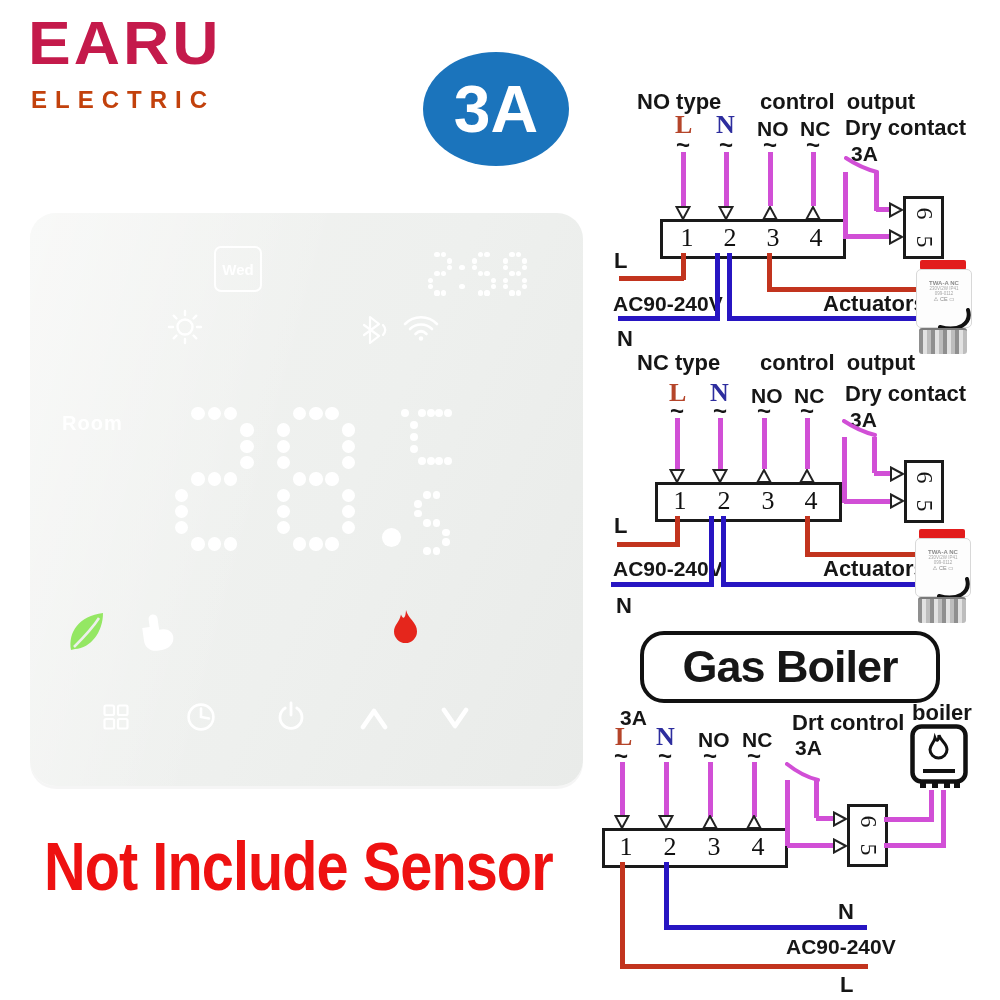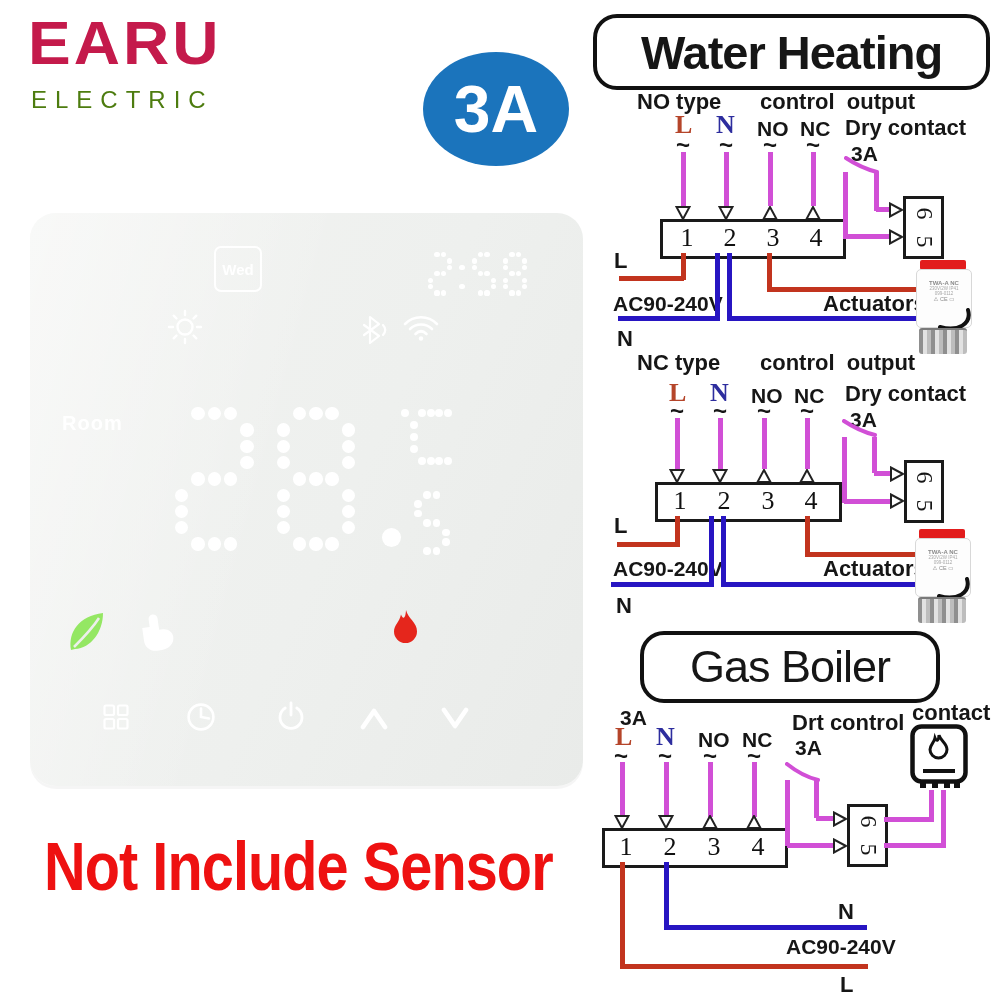--- a/index.html
+++ b/index.html
@@ -1,40 +1,40 @@
 <!DOCTYPE html>
 <html><head>
 <meta charset="utf-8">
 <style>
   html,body{margin:0;padding:0;background:#fff}
   .page{position:relative;width:1000px;height:1000px;background:#fff;overflow:hidden;
         font-family:"Liberation Sans",sans-serif;color:#161616}
   .abs{position:absolute}
   
   .brand-name{left:28px;top:8px;font-size:64px;font-weight:800;color:#c41a4b;letter-spacing:3px;transform:scaleY(.95);transform-origin:left top}
-  .brand-sub{left:31px;top:86px;font-size:24px;font-weight:400;color:#4d7c0f;letter-spacing:8px}
+  .brand-sub{left:31px;top:86px;font-size:24px;font-weight:700;color:#c2410c;letter-spacing:8px}
   .badge{left:423px;top:52px;width:146px;height:114px;border-radius:50%;background:#1b74bc;
          display:flex;align-items:center;justify-content:center}
   .badge span{color:#fff;font-size:66px;font-weight:800}
   
   .panel{left:30px;top:213px;width:553px;height:573px;border-radius:26px;
          background:linear-gradient(115deg,#f2f3f1 0%,#eef0ee 55%,#e9ebe9 100%);
          box-shadow:0 3px 0 rgba(0,0,0,.04)}
   .panel .sheen{position:absolute;left:0;top:0;width:100%;height:100%;border-radius:26px;
          background:linear-gradient(105deg,rgba(255,255,255,.5) 0%,rgba(255,255,255,0) 45%);pointer-events:none}
   .wed-box{left:184px;top:33px;width:44px;height:42px;border:2px solid #fff;border-radius:7px;
            display:flex;align-items:center;justify-content:center;color:#fff;font-size:15px;font-weight:700}
   .room{left:32px;top:199px;color:#fff;font-size:20px;font-weight:600;letter-spacing:1px}
   .bigdot{left:352px;top:315px;width:19px;height:19px;border-radius:50%;background:#fff}
   
   .titlebox{border:4px solid #111;border-radius:24px;background:#fff;display:flex;align-items:center;justify-content:center}
   .wh-title{left:593px;top:14px;width:389px;height:68px}
   .wh-title span{font-size:47px;font-weight:700;letter-spacing:-1px}
   .gb-title{left:640px;top:631px;width:292px;height:64px}
-  .gb-title span{font-size:45px;font-weight:400;letter-spacing:-1px}
+  .gb-title span{font-size:45px;font-weight:700;letter-spacing:-1px}
   
   .lbl{position:absolute;font-weight:700;font-size:22px;color:#161616;white-space:pre}
   .lbl-sm{position:absolute;font-weight:700;font-size:21px;color:#161616;white-space:pre}
   .serifL{position:absolute;font-family:"Liberation Serif",serif;font-weight:700;font-size:26px;color:#b5452a}
   .serifN{position:absolute;font-family:"Liberation Serif",serif;font-weight:700;font-size:26px;color:#2d2d9e}
   .tilde{position:absolute;font-weight:700;font-size:24px;color:#161616}
   
   .wire{position:absolute}
   .w-mag{background:#d14fd6}.w-red{background:#c2341e}.w-blue{background:#2715c2}
   
@@ -164,23 +164,20 @@
     </div>
     <div class="abs" style="left:410px;top:494px">
       <svg width="30" height="24">
           <path d="M4 3 L15 19 L26 3" stroke="#fff" stroke-width="4.6" fill="none" stroke-linecap="round" stroke-linejoin="round"></path>
         </svg>
     </div>
   </div>
 
   <div class="abs footnote">Not Include Sensor</div>
 
-  <div class="abs titlebox wh-title">
-    <span>Water Heating</span>
-  </div>
 
   <div class="lbl" style="left:637px;top:89px">NO type</div>
   <div class="lbl" style="left:760px;top:89px">control  output</div>
   <div class="serifL" style="left:675px;top:110px">L</div>
   <div class="serifN" style="left:716px;top:110px">N</div>
   <div class="lbl-sm" style="left:757px;top:117px">NO</div>
   <div class="lbl-sm" style="left:800px;top:117px">NC</div>
   <div class="lbl" style="left:845px;top:115px">Dry contact</div>
   <div class="lbl-sm" style="left:851px;top:142px">3A</div>
   <div class="tilde" style="left:676px;top:131px">~</div>
@@ -364,21 +361,21 @@
   <div class="abs titlebox gb-title">
     <span>Gas Boiler</span>
   </div>
   <div class="lbl-sm" style="left:620px;top:706px">3A</div>
   <div class="serifL" style="left:615px;top:722px">L</div>
   <div class="serifN" style="left:656px;top:722px">N</div>
   <div class="lbl-sm" style="left:698px;top:728px">NO</div>
   <div class="lbl-sm" style="left:742px;top:728px">NC</div>
   <div class="lbl" style="left:792px;top:710px">Drt control</div>
   <div class="lbl-sm" style="left:795px;top:736px">3A</div>
-  <div class="lbl" style="left:912px;top:700px">contact</div>
+  <div class="lbl" style="left:912px;top:700px">boiler</div>
   <div class="tilde" style="left:614px;top:742px">~</div>
   <div class="tilde" style="left:658px;top:742px">~</div>
   <div class="tilde" style="left:703px;top:742px">~</div>
   <div class="tilde" style="left:747px;top:742px">~</div>
   <div class="abs" style="left:910px;top:724px">
     <svg width="60" height="68">
       <rect x="2.5" y="2.5" width="53" height="55" rx="9" fill="none" stroke="#111" stroke-width="4.5"></rect>
       <path d="M29 11 C30.5 17 37 19 37 25.5 A8.5 8.5 0 1 1 20 25.5 C20 21 24 19 25 14 C26.2 17 28.5 18 29 11 Z" fill="none" stroke="#111" stroke-width="3"></path>
       <line x1="13" y1="47" x2="45" y2="47" stroke="#111" stroke-width="4"></line>
       <rect x="10" y="58" width="6" height="6" fill="#111"></rect>

